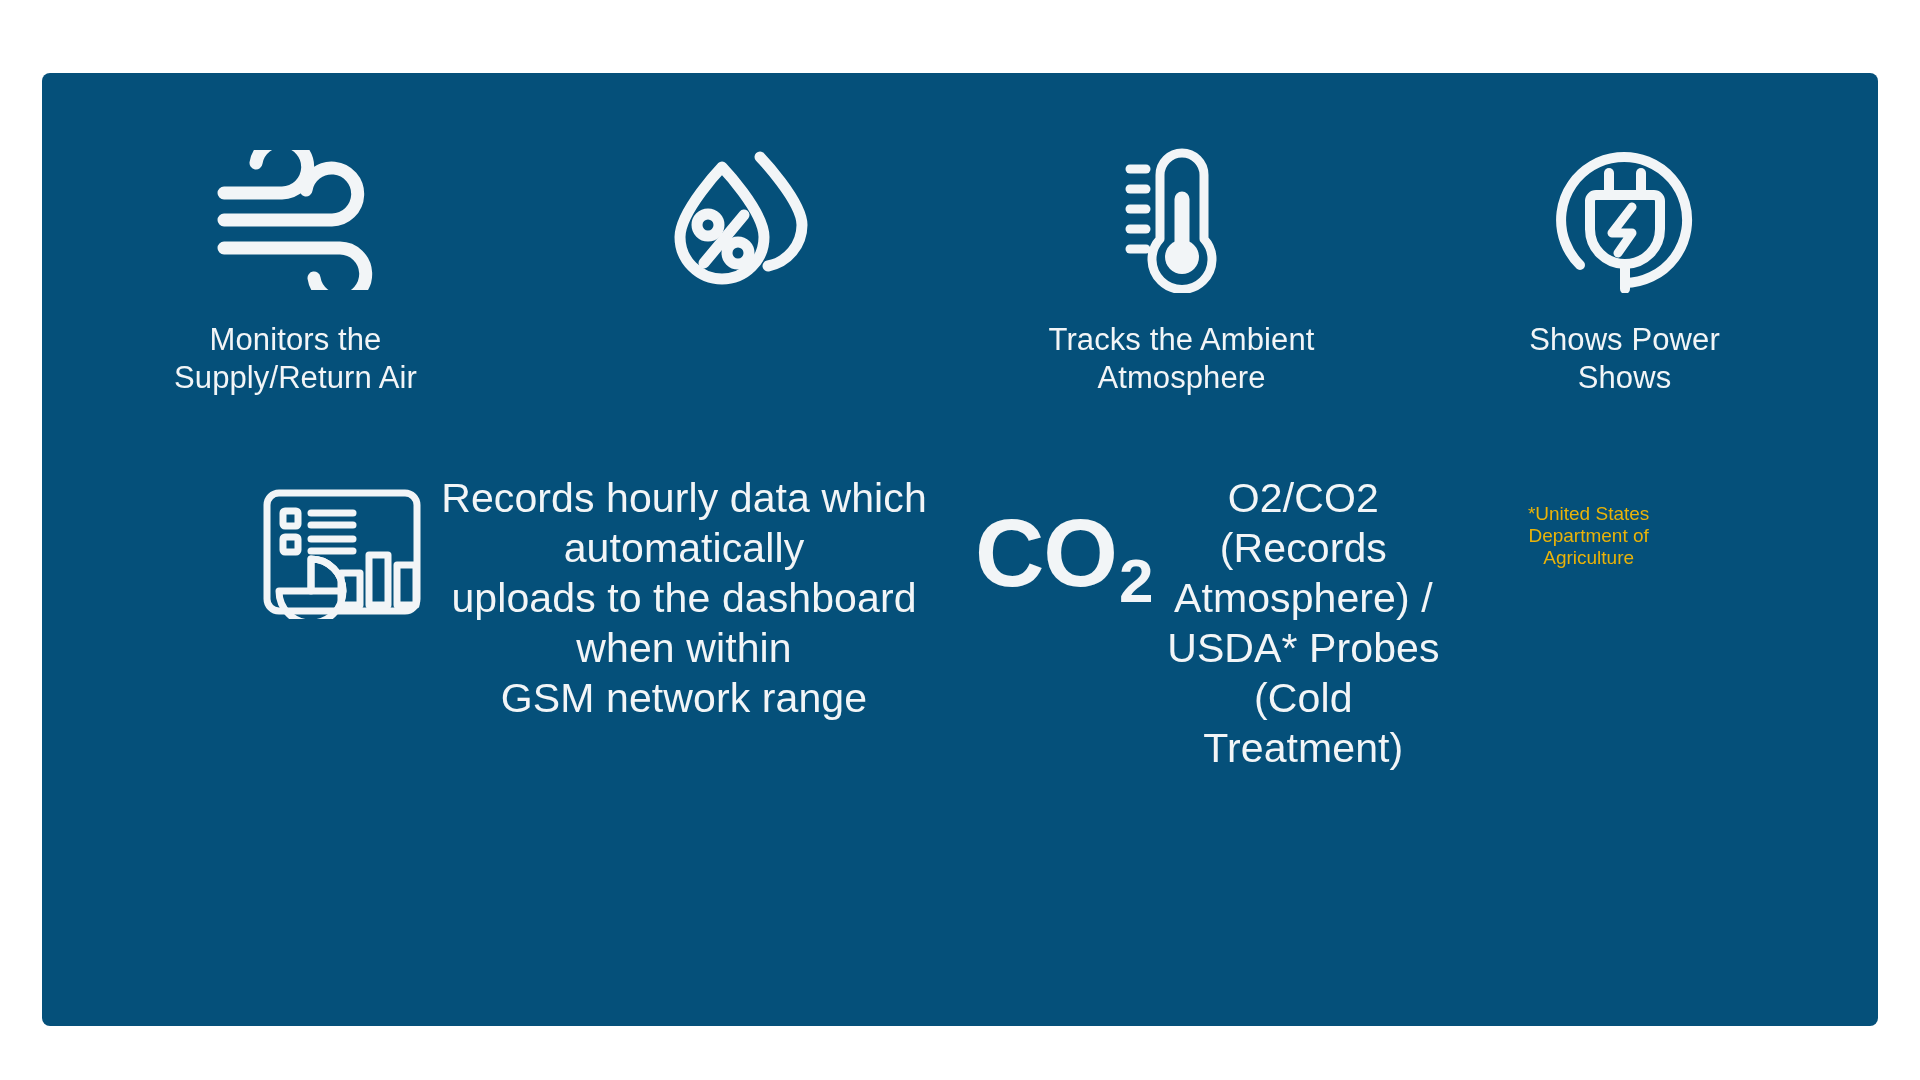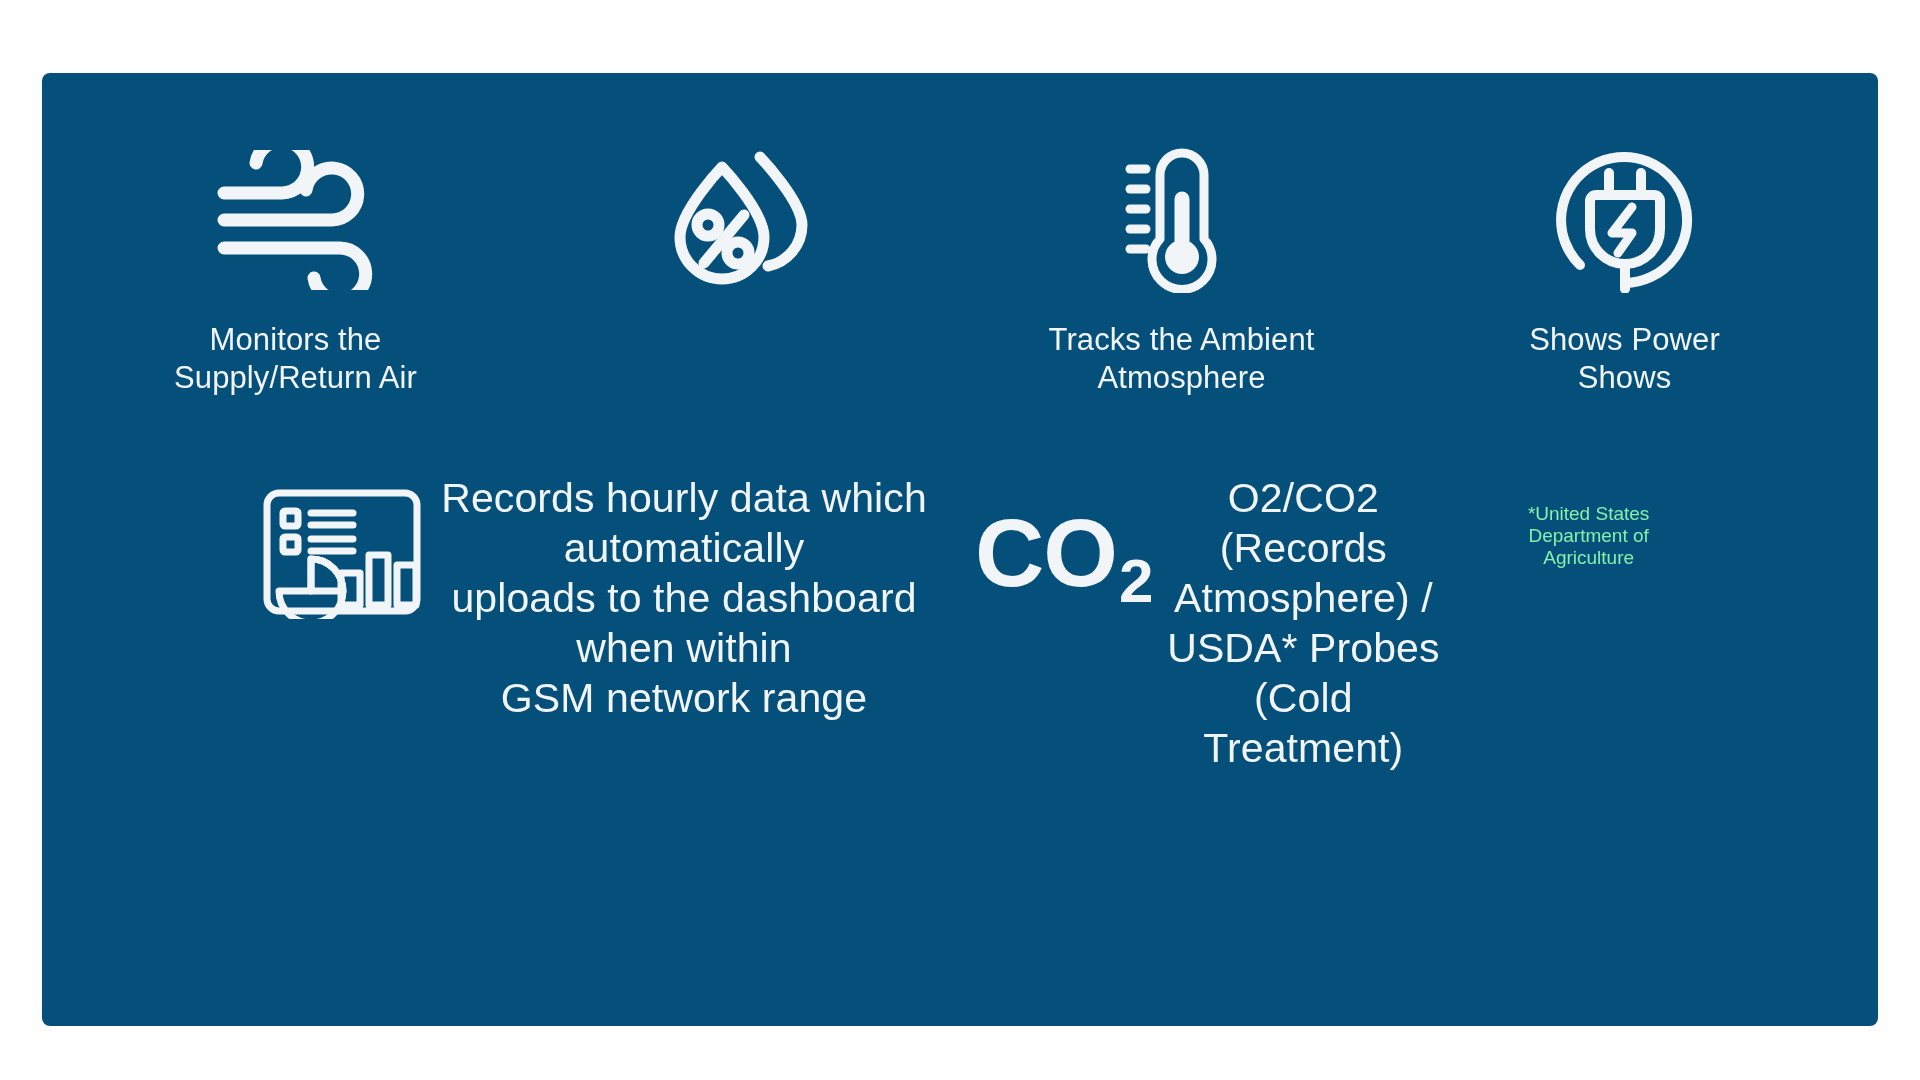--- a/index.html
+++ b/index.html
@@ -120,21 +120,21 @@
   }
   .co2-mark .sub {
     font-size: 62px;
     font-weight: 700;
     position: relative;
     top: 16px;
     margin-left: 2px;
   }
 
   .footnote {
-    color: #86efac;
+    color: #eab308;
     font-size: 19px;
     text-align: center;
     margin-top: 30px;
     font-weight: 400;
     margin-left: 48px;
   }
 
   svg { display: block; }
 </style>
 </head>

